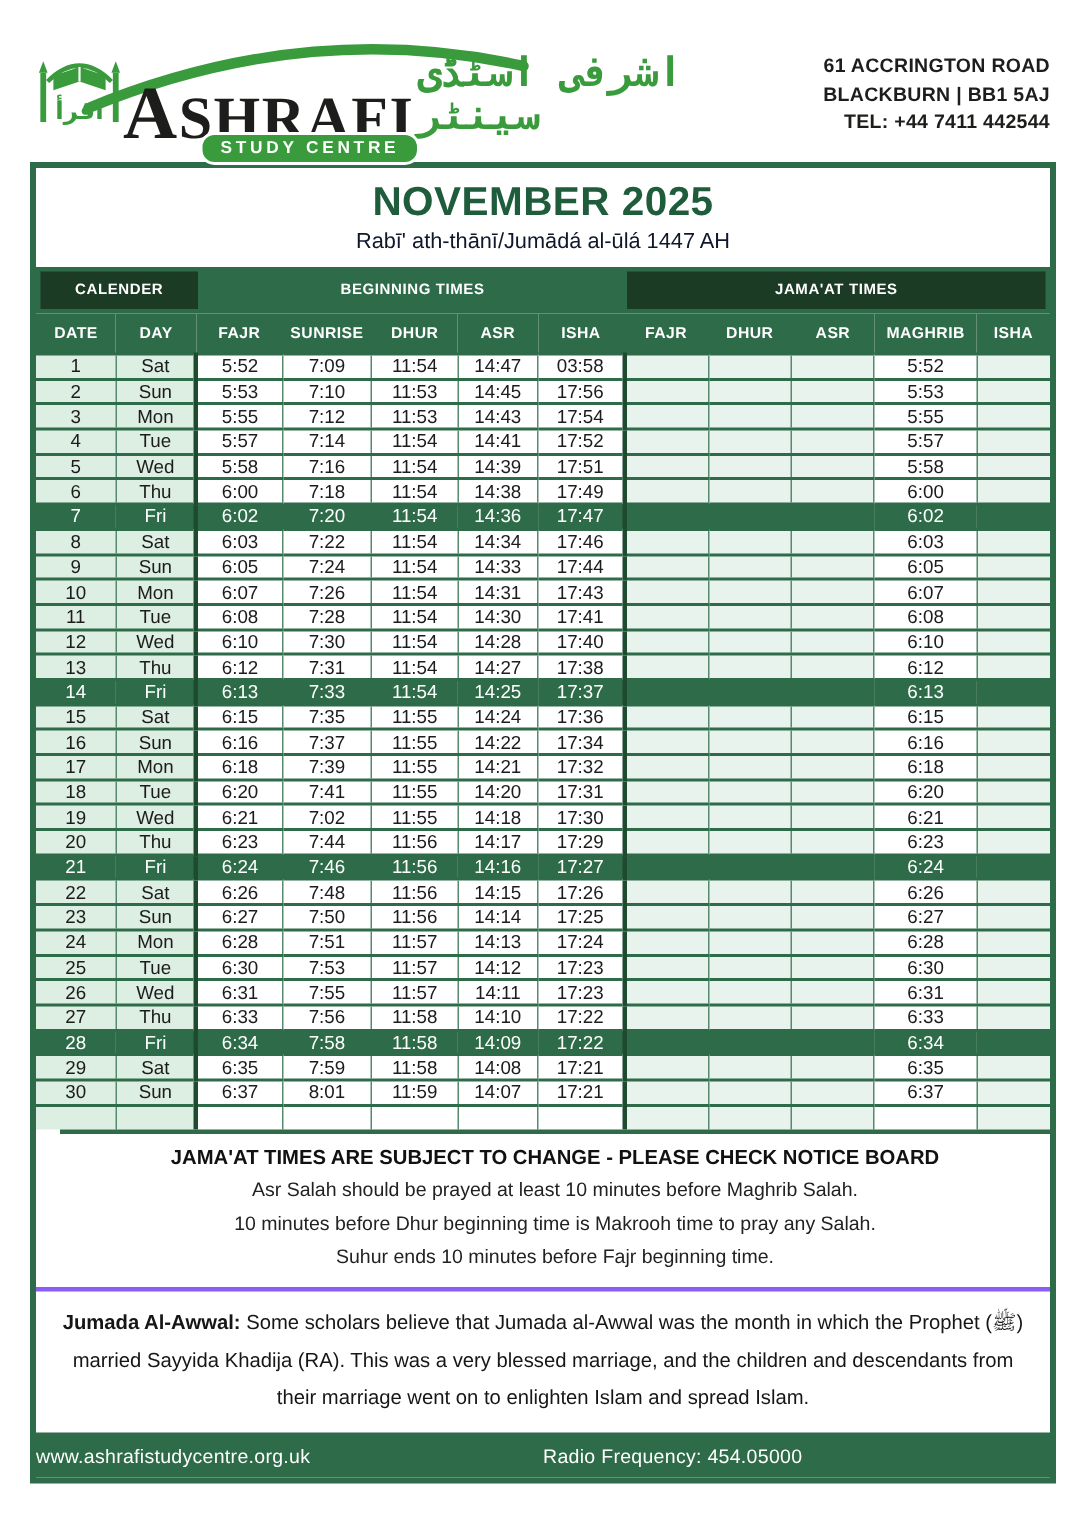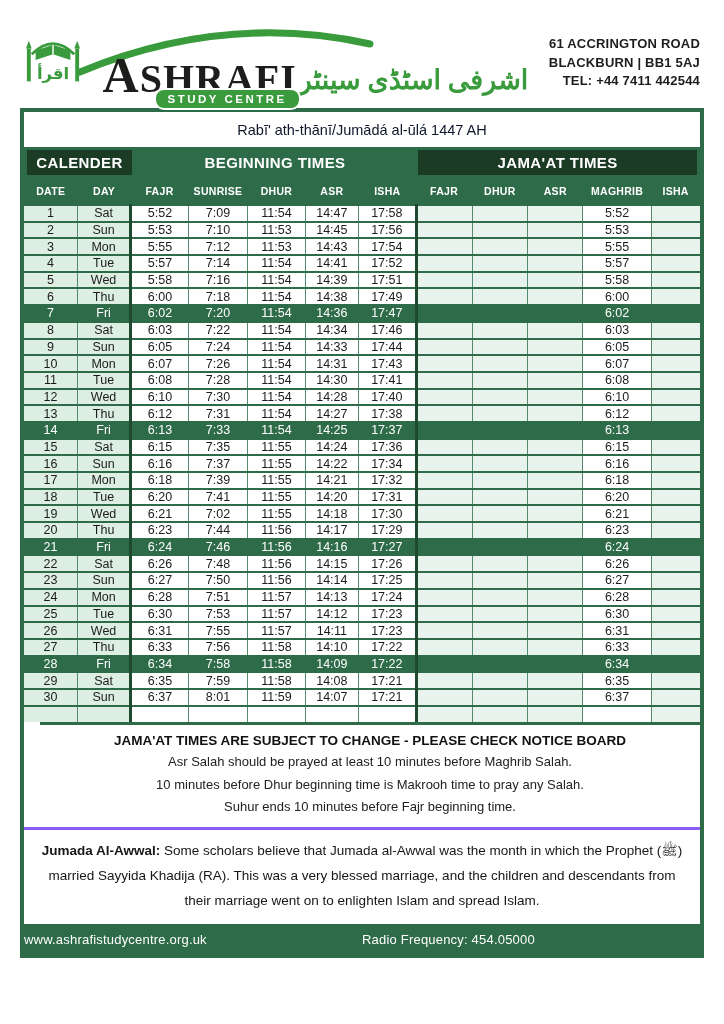--- a/index.html
+++ b/index.html
@@ -12,36 +12,36 @@
   .logo-wrap { position: relative; flex: 1; display: flex; justify-content: center;
     align-items: flex-end; gap: 2px; padding-top: 10px; }
   .brand-block { position: relative; padding-top: 14px; }
   .swoosh { position: absolute; left: -28px; top: -16px; pointer-events: none; }
   .brand-name { font-family: "Liberation Serif", serif; font-weight: bold; font-size: 40px;
     color: #1d1d1b; letter-spacing: 1px; line-height: 1; position: relative; }
   .brand-name::first-letter { font-size: 125%; }
   .brand-tagline { position: absolute; right: -4px; bottom: -10px; background: #3a9b3d;
     color: #fff; font-size: 11.5px; font-weight: bold; letter-spacing: 2.5px;
     padding: 3px 12px; border-radius: 10px; border: 2px solid #fff; }
-  .calligraphy { font-family: Liberation Serif, serif; font-size: 27px; font-weight: bold;
+  .calligraphy { font-family: Liberation Mono, monospace; font-size: 27px; font-weight: bold;
     color: #3a9b3d; line-height: 1.1; padding-bottom: 4px; }
   .address { text-align: right; font-size: 13px; font-weight: bold; color: #1d1d1b;
     line-height: 1.45; flex: 0 0 auto; letter-spacing: 0.2px; }
 
   
   .frame { margin: 2px 20px 0 20px; border: 4px solid #2e6b48; background: #fff; }
 
   .title-area { text-align: center; padding: 7px 0 9px 0; background: #fff; }
   .month-title { font-size: 27px; font-weight: bold; color: #1e5c3c; letter-spacing: 0.3px; }
   .hijri-sub { font-size: 14.5px; color: #0f172a; margin-top: 3px; }
 
   
   .band { display: flex; background: #2e6b48; height: 31px; }
   .band-seg { display: flex; align-items: center; justify-content: center;
-    color: #fff; font-weight: bold; font-size: 15px; letter-spacing: 0.4px; }
+    color: #fff; font-weight: bold; font-size: 10px; letter-spacing: 0.4px; }
   .band-dark { background: #1c3b24; margin: 3px; }
   .seg-cal { width: 15.8%; }
   .seg-beg { width: 42.2%; }
   .seg-jam { width: 42%; }
 
   
   table.timetable { width: 100%; border-collapse: collapse; table-layout: fixed; }
   .timetable thead th { background: #2e6b48; color: #fff; font-size: 10.5px;
     font-weight: bold; height: 27px; letter-spacing: 0.3px; }
   .timetable tbody td { height: 16.7px; font-size: 12.5px; color: #1c1c1c;
@@ -107,20 +107,21 @@
   <div class="address">
     <div>61 ACCRINGTON ROAD</div>
     <div>BLACKBURN | BB1 5AJ</div>
     <div>TEL: +44 7411 442544</div>
   </div>
 </div>
 
 <div class="frame">
 
   <div class="title-area">
+    <div class="month-title">NOVEMBER 2025</div>
     <div class="hijri-sub">Rabī' ath-thānī/Jumādá al-ūlá 1447 AH</div>
   </div>
 
   <div class="band">
     <div class="band-seg band-dark seg-cal">CALENDER</div>
     <div class="band-seg seg-beg">BEGINNING TIMES</div>
     <div class="band-seg band-dark seg-jam">JAMA'AT TIMES</div>
   </div>
 
   <table class="timetable">
@@ -155,21 +156,21 @@
       </tr>
     </thead>
     <tbody>
         <tr>
           <td class="c0">1</td>
           <td class="c1">Sat</td>
           <td class="c2">5:52</td>
           <td class="c3">7:09</td>
           <td class="c4">11:54</td>
           <td class="c5">14:47</td>
-          <td class="c6">17:58</td>
+          <td class="c6">03:58</td>
           <td class="c7"></td>
           <td class="c8"></td>
           <td class="c9"></td>
           <td class="c10">5:52</td>
           <td class="c11"></td>
         </tr>
         <tr>
           <td class="c0">2</td>
           <td class="c1">Sun</td>
           <td class="c2">5:53</td>

